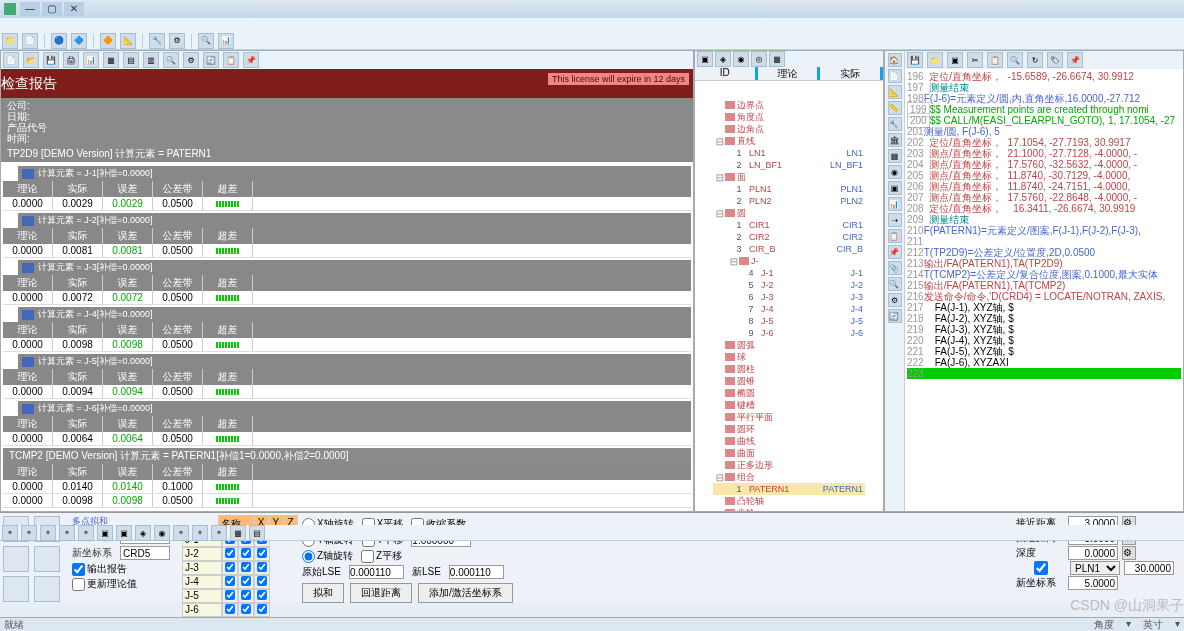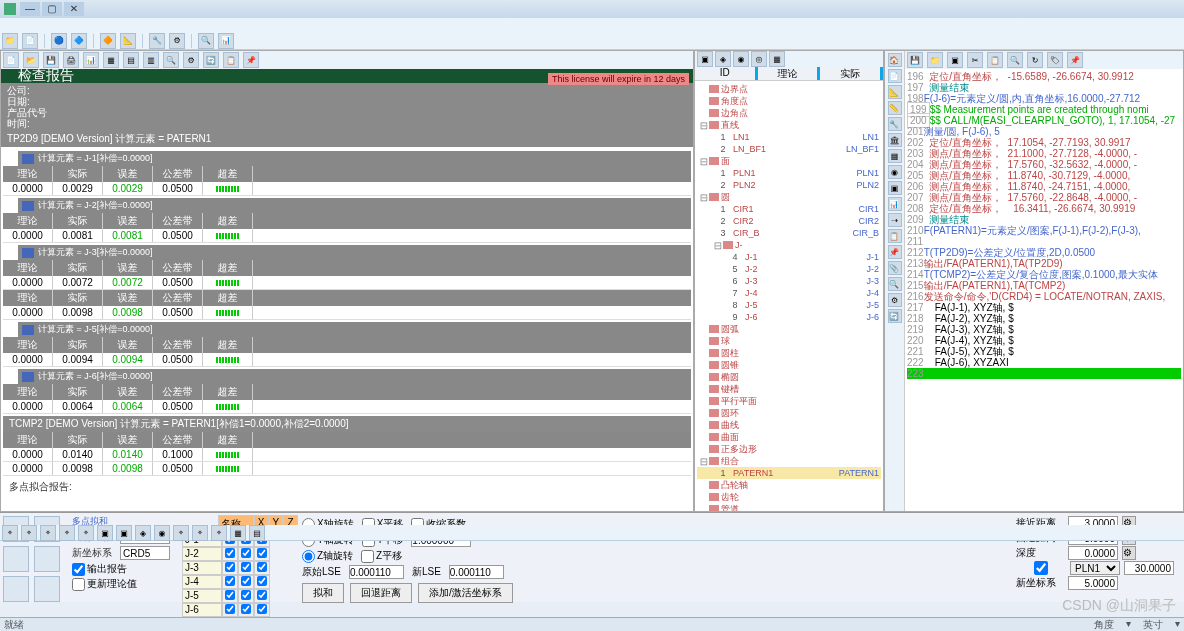--- a/index.html
+++ b/index.html
@@ -9,41 +9,41 @@
 .titlebar .title { flex:1; white-space:nowrap; overflow:hidden; }
 .titlebar .winbtns { display:flex; gap:2px; }
 .titlebar .winbtns span { width:20px; height:14px; background:#b8cfe6; text-align:center; line-height:14px; cursor:pointer; }
 .menubar { height:14px; background:#eaf2fa; display:flex; gap:8px; padding:0 6px; color:#333; }
 .toolbar { height:18px; background:#eaf2fa; border-bottom:1px solid #b8cfe6; display:flex; align-items:center; padding:0 2px; gap:4px; }
 .tbtn { width:16px; height:16px; background:#d0dce8; border:1px solid #a8bed4; cursor:pointer; display:inline-flex; align-items:center; justify-content:center; font-size:8px; }
 .tsep { width:1px; height:14px; background:#b8cfe6; margin:0 2px; }
 .mainarea { display:flex; height:462px; }
 .leftpanel { width:694px; display:flex; flex-direction:column; background:#fff; border:1px solid #aaa; }
 .lefttb { height:18px; background:#eaf2fa; display:flex; align-items:center; gap:4px; padding:0 2px; }
-.reporthdr { height:14px; background:#14532d; color:#fff; display:flex; align-items:center; padding:0 17px; position:relative; }
+.reporthdr { height:29px; background:#7f1d1d; color:#fff; display:flex; align-items:center; padding:0 0; position:relative; }
 .reporthdr .rtitle { font-size:14px; }
 .expire { position:absolute; right:4px; top:4px; background:#e88; color:#600; font-size:9px; padding:1px 4px; }
 .meta { background:#8a8a8a; color:#fff; padding:2px 6px; line-height:11px; }
 .demorow { background:#8a8a8a; color:#fff; padding:1px 6px; font-size:9px; display:flex; }
 .rptbody { overflow:auto; flex:1; background:#fff; padding:2px; }
 .calcrow { background:#888; color:#fff; font-size:9px; padding:1px 4px; display:flex; align-items:center; margin-top:2px;margin-left:15px; }
 .calcrow .ic { width:12px; height:10px; background:#46b; margin-right:4px; }
 .hdrrow { display:flex; background:#888; color:#fff; font-size:8px; }
 .hdrrow span, .valrow span { width:50px; text-align:center; padding:1px 0; border-right:1px solid #ccc; }
 .hdrrow span { background:#888; }
 .valrow { display:flex; background:#fff; color:#000; font-size:9px; border-bottom:1px solid #ddd; }
 .valrow .g { color:#0a0; }
 .valrow .bars { width:50px; display:flex; align-items:center; justify-content:center; gap:1px; }
 .valrow .bars i { width:2px; height:6px; background:#0c0; }
 .notes { padding:4px 6px; line-height:13px; color:#333; }
 .centerpanel { width:190px; background:#fff; border:1px solid #aaa; display:flex; flex-direction:column; }
 .centertb { height:16px; background:#eaf2fa; display:flex; gap:2px; padding:0 2px; align-items:center; }
 .cthdr { height:14px; display:flex; background:#eef2f6; border-bottom:1px solid #ccc; font-size:9px; }
 .cthdr span { flex:1; text-align:center; border-right:3px solid #0ea5e9; }
-.tree { flex:1; overflow:auto; padding:2px; }
+.tree { flex:1; overflow:auto; padding:18px; }
 .tnode { display:flex; align-items:center; padding:0 2px; height:12px; cursor:pointer; }
 .tnode.sel { background:#f8e8a8; }
 .tnode .tg { width:10px; text-align:center; color:#888; }
 .tnode .ic { width:10px; height:8px; background:#d88; margin-right:2px; }
 .tnode .lbl { color:#b44; font-size:9px; }
 .tnode .id { width:20px; text-align:center; color:#555; font-size:9px; }
 .tnode .rlbl { margin-left:auto; color:#46c; font-size:9px; }
 .rightpanel { width:300px; background:#fff; border:1px solid #aaa; display:flex; }
 .rightvtb { width:20px; background:#eaf2fa; border-right:1px solid #ccc; display:flex; flex-direction:column; gap:2px; padding:2px 0; align-items:center; }
 .rightvtb .tbtn { width:14px; height:14px; }
@@ -77,21 +77,21 @@
 .rrow label { display:flex; align-items:center; gap:2px; }
 .btnrow { display:flex; gap:6px; margin-top:4px; }
 .btnrow button { padding:2px 10px; border:1px solid #999; background:#eee; cursor:pointer; }
 .bright { margin-left:auto; width:170px; padding:2px; }
 .brow { display:flex; align-items:center; gap:4px; margin:1px 0; }
 .brow label { width:48px; } .brow input { width:50px; border:1px solid #999; height:14px; padding:0 2px; text-align:right; }
 .brow .gear { width:14px; height:14px; background:#ddd; border:1px solid #999; cursor:pointer; }
 .brow select { width:50px; border:1px solid #999; height:14px; }
 .status { position:absolute; bottom:0; left:0; right:0; height:14px; background:#dce7f2; border-top:1px solid #aaa; display:flex; align-items:center; padding:0 4px; font-size:9px; color:#555; }
 .status .r { margin-left:auto; display:flex; gap:12px; }
-.wm { position:absolute; right:8px; bottom:16px; color:#bbb; font-size:14px; pointer-events:none; }
+.wm { position:absolute; right:0; bottom:16px; color:#bbb; font-size:14px; pointer-events:none; }
 </style>
 </head>
 <body>
 
 <div class="titlebar">
   <span class="logo"></span>
   <div class="winbtns">
     <span>—</span>
     <span>▢</span>
     <span>✕</span>
@@ -214,20 +214,21 @@
             <i></i>
             <i></i>
             <i></i>
             <i></i>
             <i></i>
             <i></i>
             <i></i>
             <i></i>
           </span>
         </div>
+        <div class="calcrow"><span class="ic"></span>计算元素 = J-4[补偿=0.0000]</div>
         <div class="hdrrow">
           <span>理论</span>
           <span>实际</span>
           <span>误差</span>
           <span>公差带</span>
           <span>超差</span>
         </div>
         <div class="valrow">
           <span>0.0000</span>
           <span>0.0098</span>

